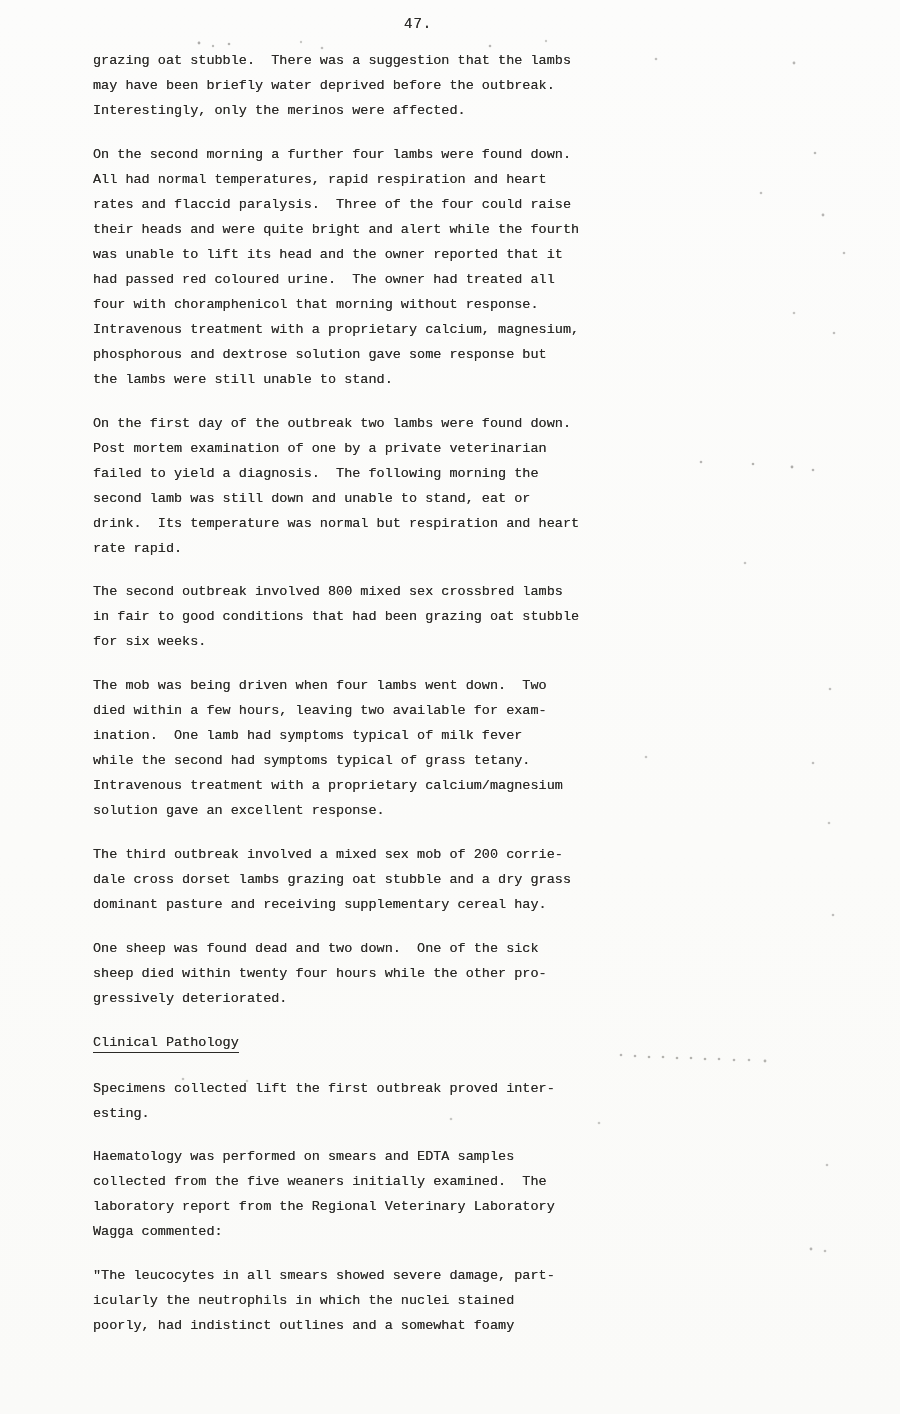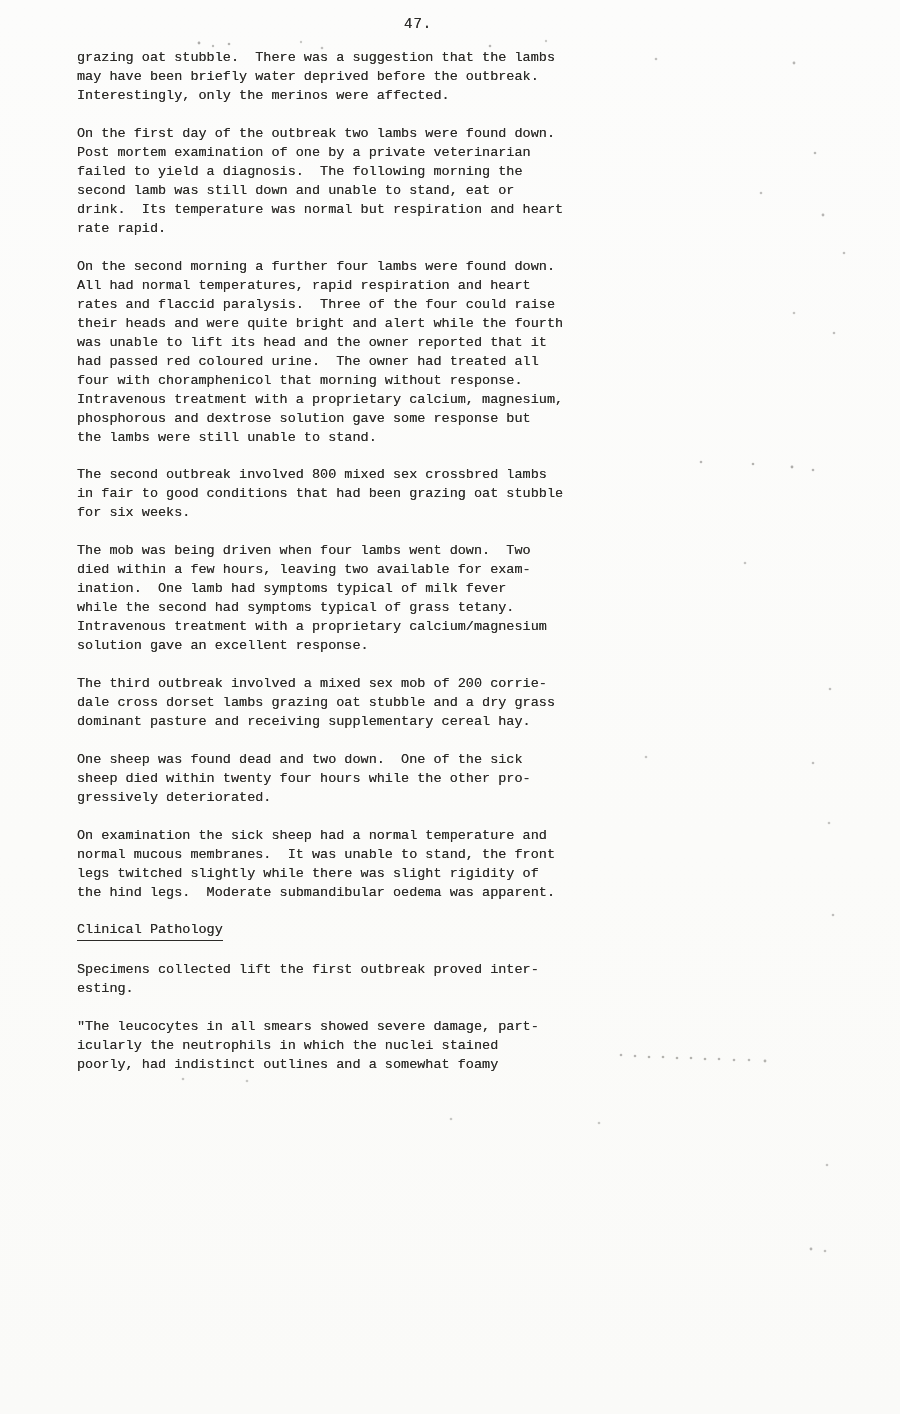--- a/index.html
+++ b/index.html
@@ -20,25 +20,25 @@
     left: 404px;
     top: 15px;
     font-size: 14px;
     line-height: 19px;
     letter-spacing: 1px;
     text-shadow: 0 0 0.6px rgba(43,42,39,0.75);
     text-align: right;
   }
   .doc {
     position: absolute;
-    left: 77px;
+    left: 93px;
     top: 48px;
     width: 700px;
     font-size: 13.5px;
-    line-height: 19px;
+    line-height: 25px;
     text-shadow: 0 0 0.55px rgba(43,42,39,0.7);
   }
   .para {
     margin: 0 0 18.8px 0;
     white-space: pre;
   }
   .heading {
     margin: 2px 0 21px 0;
     font-size: 13.5px;
     font-weight: normal;
@@ -107,54 +107,54 @@
 <body>
 
 <div class="noise"></div>
 
 <div class="page-number">47.</div>
 
 <div class="doc">
     <p class="para">grazing oat stubble.  There was a suggestion that the lambs
 may have been briefly water deprived before the outbreak.
 Interestingly, only the merinos were affected.</p>
-    <p class="para">On the first day of the outbreak two lambs were found down.
-Post mortem examination of one by a private veterinarian
-failed to yield a diagnosis.  The following morning the
-second lamb was still down and unable to stand, eat or
-drink.  Its temperature was normal but respiration and heart
-rate rapid.</p>
     <p class="para">On the second morning a further four lambs were found down.
 All had normal temperatures, rapid respiration and heart
 rates and flaccid paralysis.  Three of the four could raise
 their heads and were quite bright and alert while the fourth
 was unable to lift its head and the owner reported that it
 had passed red coloured urine.  The owner had treated all
 four with choramphenicol that morning without response.
 Intravenous treatment with a proprietary calcium, magnesium,
 phosphorous and dextrose solution gave some response but
 the lambs were still unable to stand.</p>
+    <p class="para">On the first day of the outbreak two lambs were found down.
+Post mortem examination of one by a private veterinarian
+failed to yield a diagnosis.  The following morning the
+second lamb was still down and unable to stand, eat or
+drink.  Its temperature was normal but respiration and heart
+rate rapid.</p>
     <p class="para">The second outbreak involved 800 mixed sex crossbred lambs
 in fair to good conditions that had been grazing oat stubble
 for six weeks.</p>
     <p class="para">The mob was being driven when four lambs went down.  Two
 died within a few hours, leaving two available for exam-
 ination.  One lamb had symptoms typical of milk fever
 while the second had symptoms typical of grass tetany.
 Intravenous treatment with a proprietary calcium/magnesium
 solution gave an excellent response.</p>
     <p class="para">The third outbreak involved a mixed sex mob of 200 corrie-
 dale cross dorset lambs grazing oat stubble and a dry grass
 dominant pasture and receiving supplementary cereal hay.</p>
     <p class="para">One sheep was found dead and two down.  One of the sick
 sheep died within twenty four hours while the other pro-
 gressively deteriorated.</p>
-    <p class="para">On examination the sick sheep had a normal temperature and
-normal mucous membranes.  It was unable to stand, the front
-legs twitched slightly while there was slight rigidity of
-the hind legs.  Moderate submandibular oedema was apparent.</p>
     <h2 class="heading"><span class="heading-text">Clinical Pathology</span></h2>
     <p class="para">Specimens collected lift the first outbreak proved inter-
 esting.</p>
+    <p class="para">Haematology was performed on smears and EDTA samples
+collected from the five weaners initially examined.  The
+laboratory report from the Regional Veterinary Laboratory
+Wagga commented:</p>
     <p class="para">"The leucocytes in all smears showed severe damage, part-
 icularly the neutrophils in which the nuclei stained
 poorly, had indistinct outlines and a somewhat foamy</p>
   </div>
 
 </body></html>

